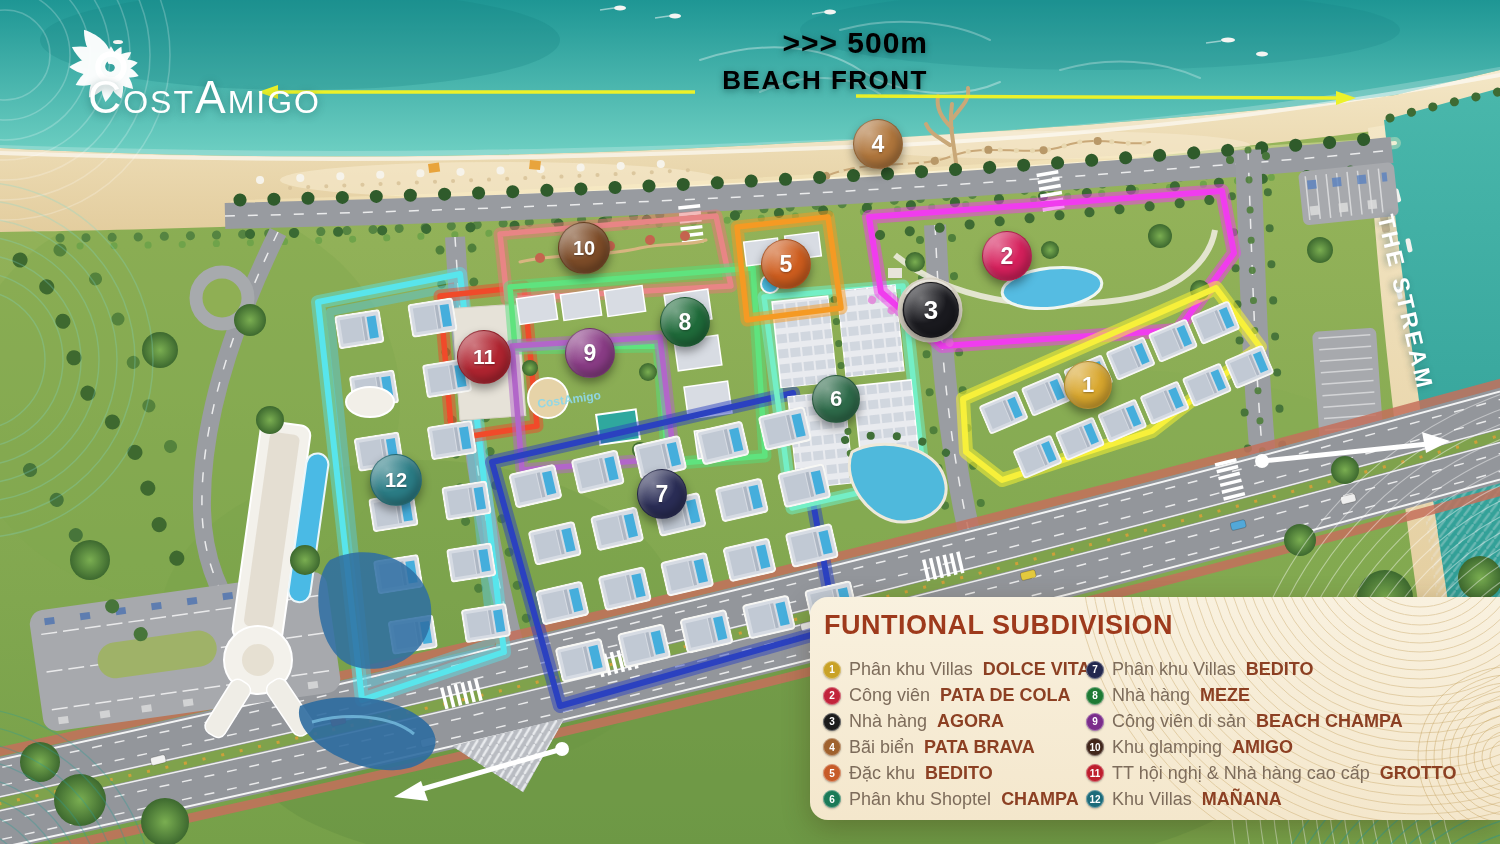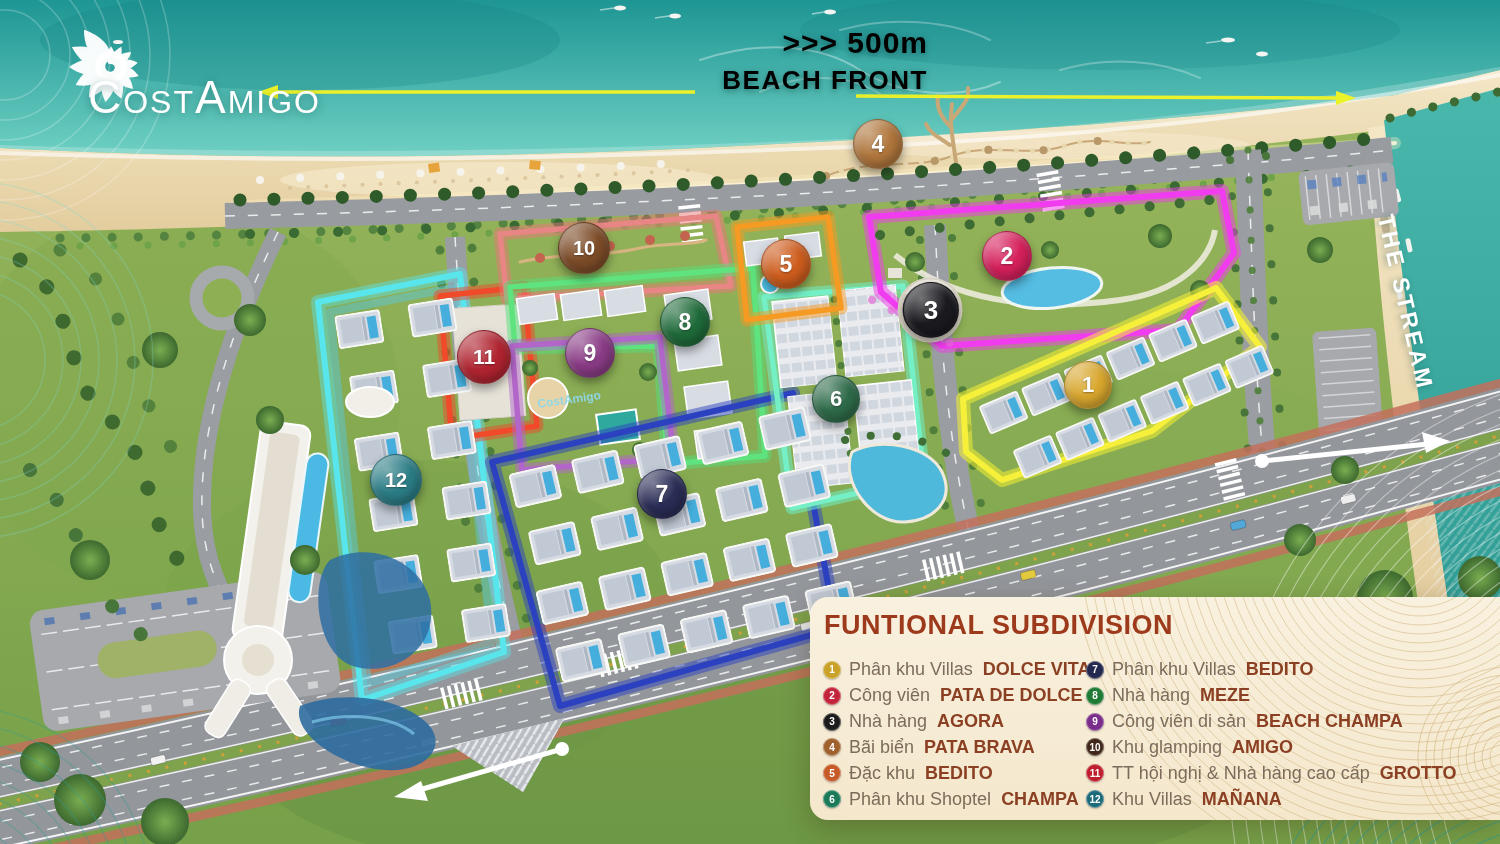--- a/index.html
+++ b/index.html
@@ -587,21 +587,21 @@
         </g>
   </svg>
   <div class="legend-title">FUNTIONAL SUBDIVISION</div>
   <div class="legend-cols" id="legend-items">
         <div class="li">
           <span class="ln" style="background: rgb(201, 162, 39);">1</span>
           <span>Phân khu Villas <b class="lnm">DOLCE VITA</b></span>
         </div>
         <div class="li">
           <span class="ln" style="background: rgb(194, 36, 59);">2</span>
-          <span>Công viên <b class="lnm">PATA DE DOLCE</b></span>
+          <span>Công viên <b class="lnm">PATA DE COLA</b></span>
         </div>
         <div class="li">
           <span class="ln" style="background: rgb(28, 28, 28);">3</span>
           <span>Nhà hàng <b class="lnm">AGORA</b></span>
         </div>
         <div class="li">
           <span class="ln" style="background: rgb(160, 98, 45);">4</span>
           <span>Bãi biển <b class="lnm">PATA BRAVA</b></span>
         </div>
         <div class="li">

